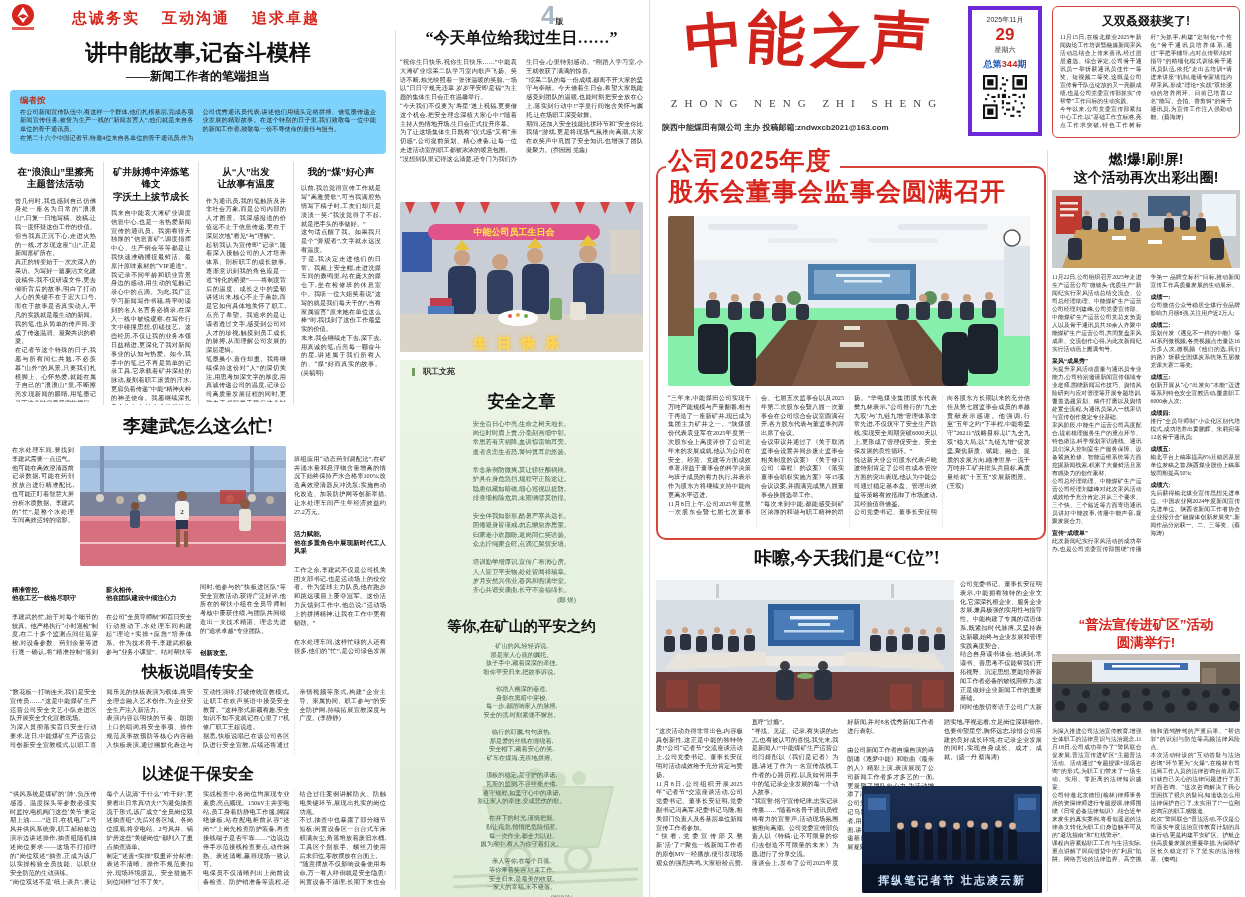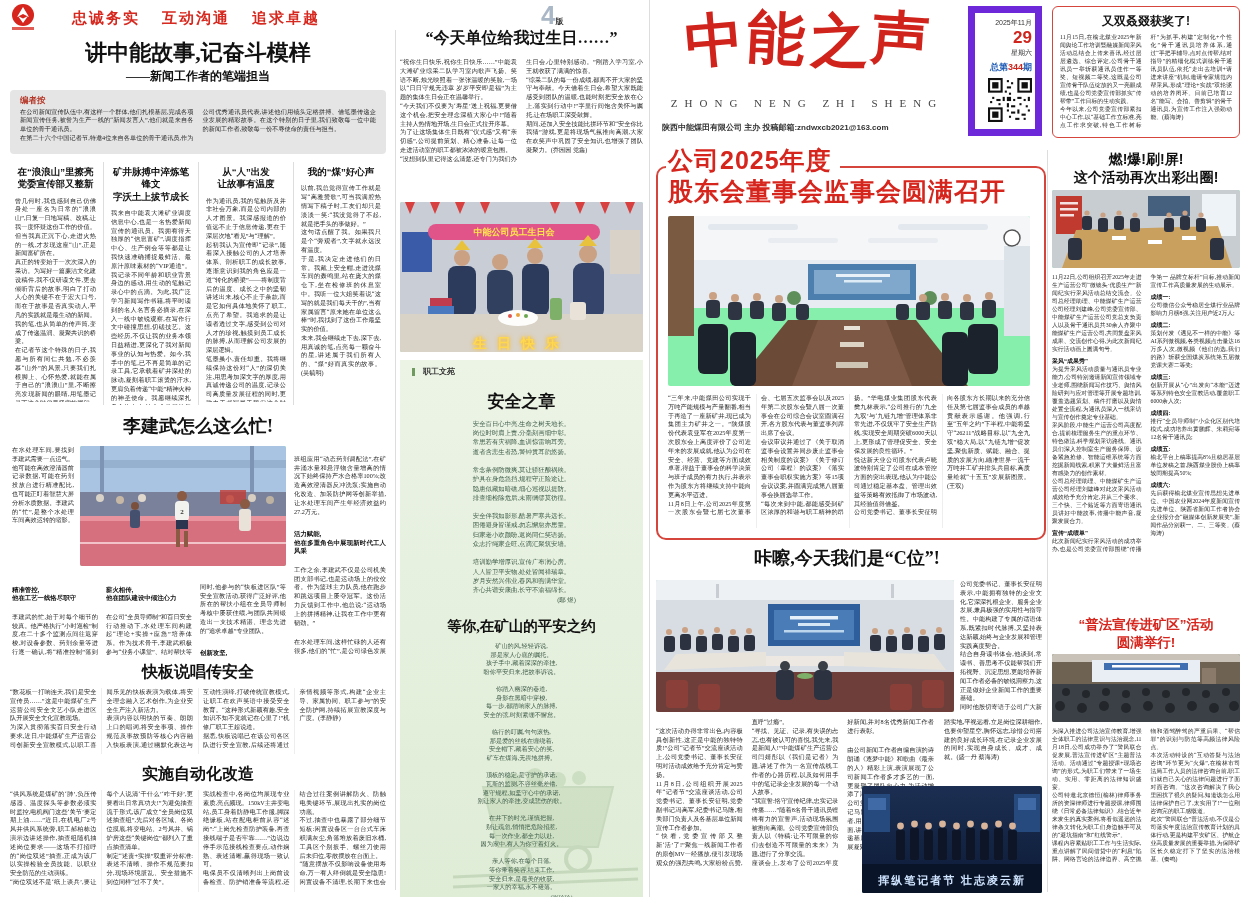--- a/index.html
+++ b/index.html
@@ -12,37 +12,37 @@
   .h-sans{font-family:"Liberation Sans",sans-serif;font-weight:bold;color:#111;}
   .center{text-align:center;}
   .body-text{font:6.2px/1.42 "Liberation Serif",serif;text-align:justify;color:#262626;
              white-space:pre-line;overflow:hidden;}
   .cols2{column-count:2;column-gap:9px;}
   .cols3{column-count:3;column-gap:9px;}
   .cols4{column-count:4;column-gap:10px;column-rule:1px solid #eee;}
   .sh{display:block;font:bold 6.4px/1.35 "Liberation Sans",sans-serif;color:#111;
       margin:3px 0 1px;white-space:pre-line;}
   .pp{display:block;white-space:pre-line;margin:0 0 2px;}
-  .notebox{background:#e5e5e5;border-radius:4px;padding:6px 10px;box-sizing:border-box;}
+  .notebox{background:#7dd3fc;border-radius:4px;padding:6px 10px;box-sizing:border-box;}
   .note-label{font:bold 8.5px/1 "Liberation Sans",sans-serif;color:#b5392a;margin-bottom:3px;}
   .features{display:grid;grid-template-columns:repeat(4,1fr);}
   .feature{padding:0 7px;overflow:hidden;}
   .feature + .feature{border-left:1px solid #ddd;}
   .feature h3{font:bold 9.5px/1.3 "Liberation Sans",sans-serif;color:#111;text-align:center;
               margin:4px 0 6px;white-space:pre-line;}
   .photo{position:absolute;overflow:hidden;border-radius:2px;background:#86efac;}
   .photo svg{display:block;}
   .greenbox{background:linear-gradient(180deg,#ecf4e6,#dfecd6);box-sizing:border-box;
             padding:8px 12px;overflow:hidden;}
   .poem{white-space:pre-line;text-align:center;color:#3e5c49;}
   .redbox{border:2px solid #d6453c;border-radius:10px;}
   .redbox-thin{border:1.5px solid #d6453c;border-radius:6px;box-sizing:border-box;}
   .lead-hl{position:absolute;background:#fff;color:#d6251c;
            font:bold 25px/1.15 "Liberation Sans",sans-serif;letter-spacing:1px;padding:0 8px 0 2px;}
-  .datebox{border:7px solid #6d28d9;box-sizing:border-box;text-align:right;
+  .datebox{border:4px solid #6d28d9;box-sizing:border-box;text-align:center;
            font-family:"Liberation Sans",sans-serif;padding:5px 3px;}
   .mast-char{display:inline-block;font:900 58px/1 "Liberation Serif",serif;color:#d0231b;}
   .mast-char:nth-child(1){transform:rotate(-5deg) translateY(2px);}
   .mast-char:nth-child(2){transform:rotate(3deg);}
   .mast-char:nth-child(3){transform:rotate(-3deg) translateY(3px);}
   .mast-char:nth-child(4){transform:rotate(4deg);}
   .rule-line{flex:1;height:1px;background:#8a8a8a;}
   .rt-body{font:5.8px/1.38 "Liberation Serif",serif;text-align:justify;color:#262626;overflow:hidden;}
   .rt-body .sh{font-size:6px;}
 </style>
@@ -78,21 +78,21 @@
 
   <div class="abs notebox" style="left:10px;top:90px;width:376px;height:64px;">
     <div class="note-label">编者按</div>
     <div class="body-text cols2" style="height:42px;">在公司新闻宣传队伍中,有这样一个群体,他们扎根基层,完成各项新闻宣传任务,被誉为生产一线的“新闻发言人”,他们就是来自各单位的骨干通讯员。
 在第二十六个中国记者节,特邀4位来自各单位的骨干通讯员,作为公司优秀通讯员代表,讲述他们用镜头定格拼搏、借笔墨传递企业发展的精彩故事。在这个特别的日子里,我们致敬每一位中能的新闻工作者,致敬每一份不辱使命的责任与担当。</div>
   </div>
 
   <div class="abs features" style="left:8px;top:162px;width:380px;height:243px;">
     <div class="feature">
       <h3>在“浪浪山”里擦亮
-党委宣传部又整新</h3>
+主题普法活动</h3>
       <div class="body-text" style="height:205px;">曾几何时,我也感到自己仿佛身处一座名为日常的“浪浪山”,日复一日地写稿、改稿,让我一度怀疑这份工作的价值。但当我真正沉下心,走进火热的一线,才发现这座“山”,正是新闻富矿所在。
 真正的转变始于一次次深入的采访。为写好一篇廉洁文化建设稿件,我不仅研读文件,更去倾听背后的故事,明白了打动人心的关键不在于宏大口号,而在于故事是否真实动人,平凡的实践就是最生动的新闻。我的笔,也从简单的传声筒,变成了传递温润、凝聚共识的桥梁。
 在记者节这个特殊的日子,我愿与所有同仁共勉,不必羡慕“山外”的风景,只要我们扎根脚上、心怀热爱,就能在属于自己的“浪浪山”里,不断擦亮发现新闻的眼睛,用笔墨记录下这个时代最坚实的脚印。(李沐霖)</div>
     </div>
     <div class="feature">
       <h3>矿井脉搏中淬炼笔锋文
 字沃土上拔节成长</h3>
       <div class="body-text" style="height:205px;">我来自中能袁大滩矿业调度信息中心,也是一名热爱新闻宣传的通讯员。我拥有得天独厚的“信息富矿”,调度指挥中心、生产例会等等都是让我快速准确捕捉最鲜活、最原汁原味素材的“VIP通道”。我记录不同年龄和职业背景身边的感动,用生动的笔触记录心中的点滴。为此,我广泛学习新闻写作书籍,将平时读到的名人名言务必摘录,在深入一线中敏锐观察,在写作行文中碰撞思想,切磋技艺。这些经历,不仅让我的业务本领日益精进,更深化了我对新闻事业的认知与热爱。如今,我手中的笔,已不再是简单的记录工具,它承载着矿井深处的脉动,凝刻着职工滚烫的汗水,更肩负着传递“中能”精神火种的神圣使命。我愿继续深扎乌金热土上,让企业发展的每粒足音在我的笔尖流淌。(朱明霞)</div>
     </div>
     <div class="feature">
@@ -170,21 +170,21 @@
       
     </div>
   </div>
 
   <div class="abs h-serif center" style="left:8px;top:662px;width:380px;font-size:16px;">快板说唱传安全</div>
   <div class="abs body-text cols4" style="left:10px;top:688px;width:376px;height:66px;">“数花板一打响连天,我们是安全宣传员……”这是中能煤矿生产运营公司安全文艺小队走进区队开展安全文化宣教现场。
 为深入贯彻落实百日安全行动要求,近日,中能煤矿生产运营公司创新安全宣教模式,以职工喜闻乐见的快板表演为载体,将安全理念融入艺术创作,为企业安全生产注入新活力。
 表演内容以明快的节奏、朗朗上口的唱词,将安全事项、操作规范及事故预防等核心内容融入快板表演,通过幽默化表达与互动性演绎,打破传统宣教模式,让职工在欢声笑语中接受安全教育。“这种形式新颖有趣,安全知识不知不觉就记在心里了!”机修厂职工王超说道。
 据悉,快板说唱已在该公司各区队进行安全宣教,后续还将通过亲情视频等形式,构建“企业主导、家属协同、职工参与”的安全防护网,持续拓展宣教深度与广度。(李静静)</div>
 
-  <div class="abs h-serif center" style="left:8px;top:764px;width:380px;font-size:16px;">实施自动化改造</div>
+  <div class="abs h-serif center" style="left:8px;top:764px;width:380px;font-size:16px;">以述促干保安全</div>
   <div class="abs body-text cols4" style="left:10px;top:790px;width:376px;height:102px;">“供风系统是煤矿的‘肺’,负压传感器、温度探头等参数必须实时监控,电机阀门这些‘关节’要定期上油……”近日,在机电厂2号风井供风系统旁,职工郝柏栋边演示边讲述操作,抽查组随机抽述岗位要求——这场不打招呼的“岗位双述”抽查,正成为该厂以实操检验全员技能、以职业安全防范的生动演练。
 “岗位双述不是‘纸上谈兵’,要让每个人说清‘干什么’‘咋干好’,更要看出日常真功夫!”为避免抽查流于形式,该厂成立“全员岗位双述抽查组”,先后对各区域、各岗位摸底,将变电站、2号风井、锅炉房这些“关键岗位”都列入了重点抽查清单。
 制定“述责+实操”双重评分标准:表述不清晰、操作不规范要扣分,现场环境脏乱、安全措施不到位同样“过不了关”。
 实战检查中,各岗位均展现专业素质,亮点频现。150kV主井变电站,员工身着防静电工作服,脚踩绝缘板,站在配电柜前从容“述岗”:“上岗先检查防护装备,再查接线端子是否牢靠……”边说边停手示范接线检查要点,动作娴熟、表述清晰,赢得现场一致认可。
 电保员不仅清晰列出上岗前设备检查、防护销准备等流程,还结合过往案例讲解防火、防触电关键环节,展现出扎实的岗位功底。
 不过,抽查中也暴露了部分细节短板:闲置设备区一台台式车床积满灰尘,角落堆放着废旧水桶,工具区个别扳手、螺丝刀使用后未归位,零散摆放在台面上。
 “随意摆放不仅影响设备使用寿命,万一有人绊倒就是安全隐患!闲置设备不清理,长期下来也会影响使用寿命。”抽查组当场指出问题,要求负责人立即整改。
 “以前总觉得‘双述’是应付检查,现在才明白,每一句规程、每一个操作,都是保障安全的‘硬杠杠’!”参与抽查的职工纷纷表示,接下来会主动把岗位知识学深悟透,把现场管理做细做实,让“知岗、懂岗、爱岗”成为日常习惯。(张瑞)</div>
 
   <div class="abs h-serif center" style="left:400px;top:28px;width:243px;font-size:16px;">“今天单位给我过生日……”</div>
@@ -315,21 +315,21 @@
   <div class="abs" style="left:654px;top:124px;width:306px;display:flex;align-items:flex-start;flex-direction:column;">
     <div class="rule-line"></div>
     <div style="font:bold 8px/1 'Liberation Sans',sans-serif;color:#333;padding:0 8px;white-space:nowrap;">陕西中能煤田有限公司  主办    投稿邮箱:zndwxcb2021@163.com</div>
     <div class="rule-line"></div>
   </div>
 
   <div class="abs datebox" style="left:968px;top:6px;width:74px;height:130px;">
     <div style="font-size:7px;color:#333;">2025年11月</div>
     <div style="font:bold 17px/1.2 'Liberation Sans',sans-serif;color:#d0251d;">29</div>
     <div style="font-size:7px;color:#333;">星期六</div>
-    <div style="margin-top:3px;font-weight:bold;font-size:9px;">
+    <div style="margin-top:3px;font-weight:bold;font-size:9px;font-family:Liberation Mono, monospace;">
       <span style="color:#1e5bb5;">总第</span><span style="color:#d0251d;">344</span><span style="color:#1e5bb5;">期</span>
     </div>
     <svg width="44" height="44" viewBox="0 0 21 21" style="margin-top:4px;">
       <rect width="21" height="21" fill="#fff"></rect>
       <g fill="#111">
         <rect x="0" y="0" width="7" height="7"></rect>
           <rect x="14" y="0" width="7" height="7"></rect>
           <rect x="0" y="14" width="7" height="7"></rect>
         <rect x="1" y="1" width="5" height="5" fill="#fff"></rect>
           <rect x="15" y="1" width="5" height="5" fill="#fff"></rect>

